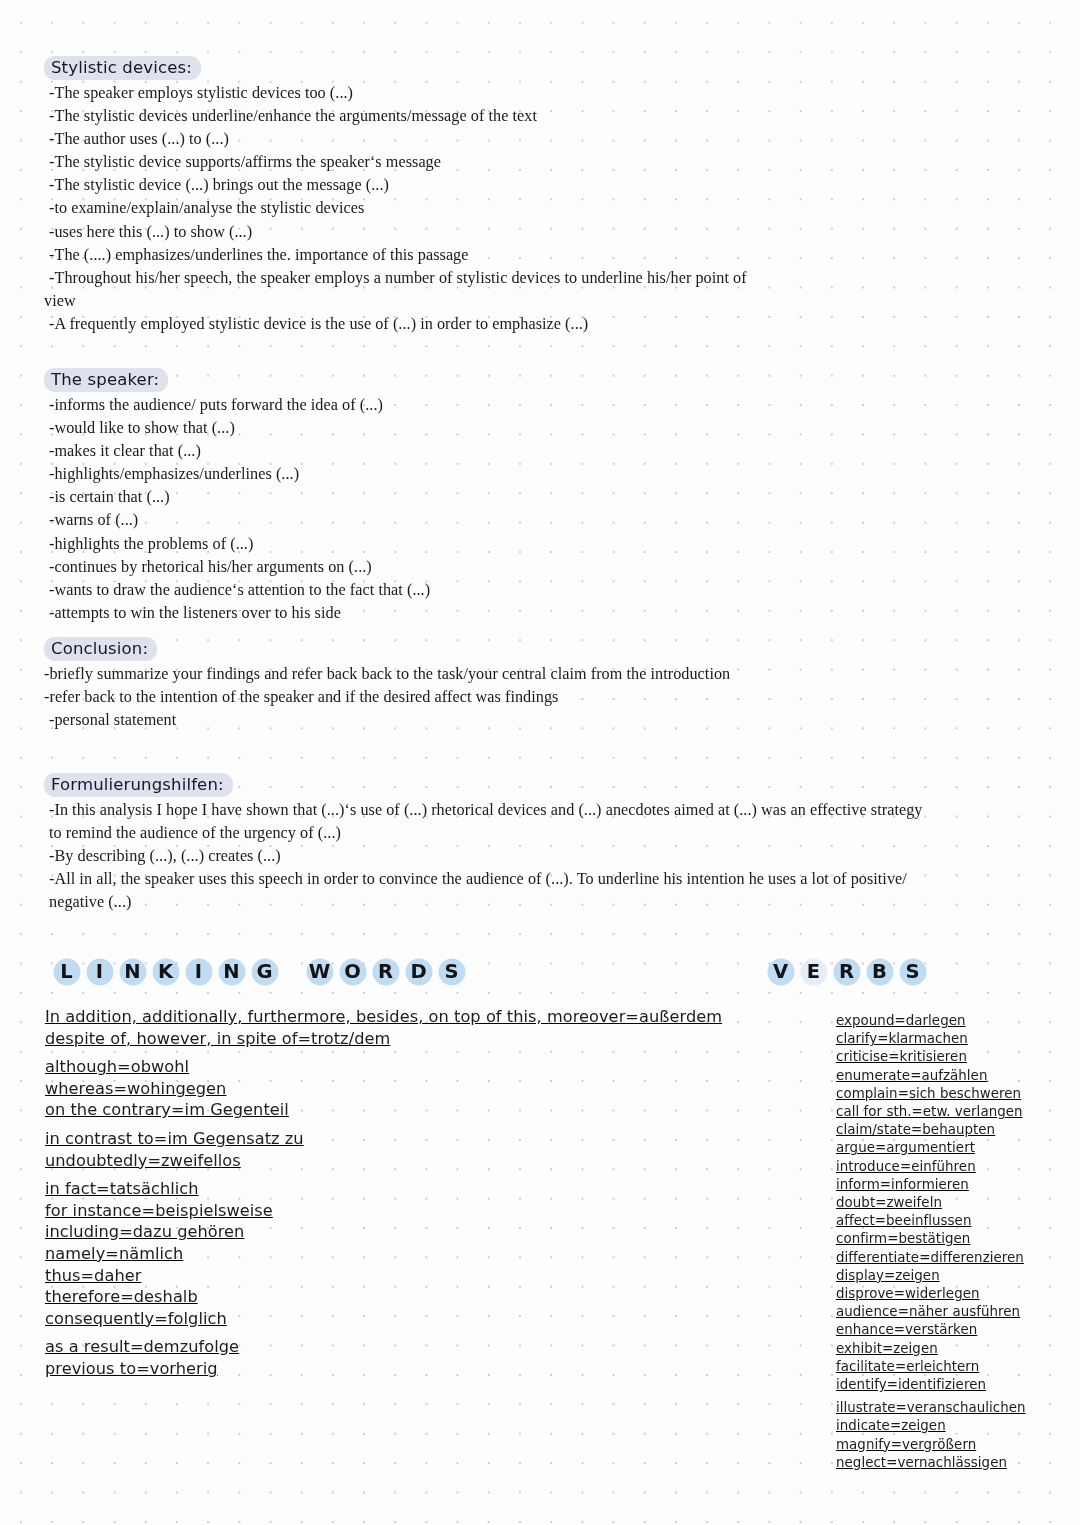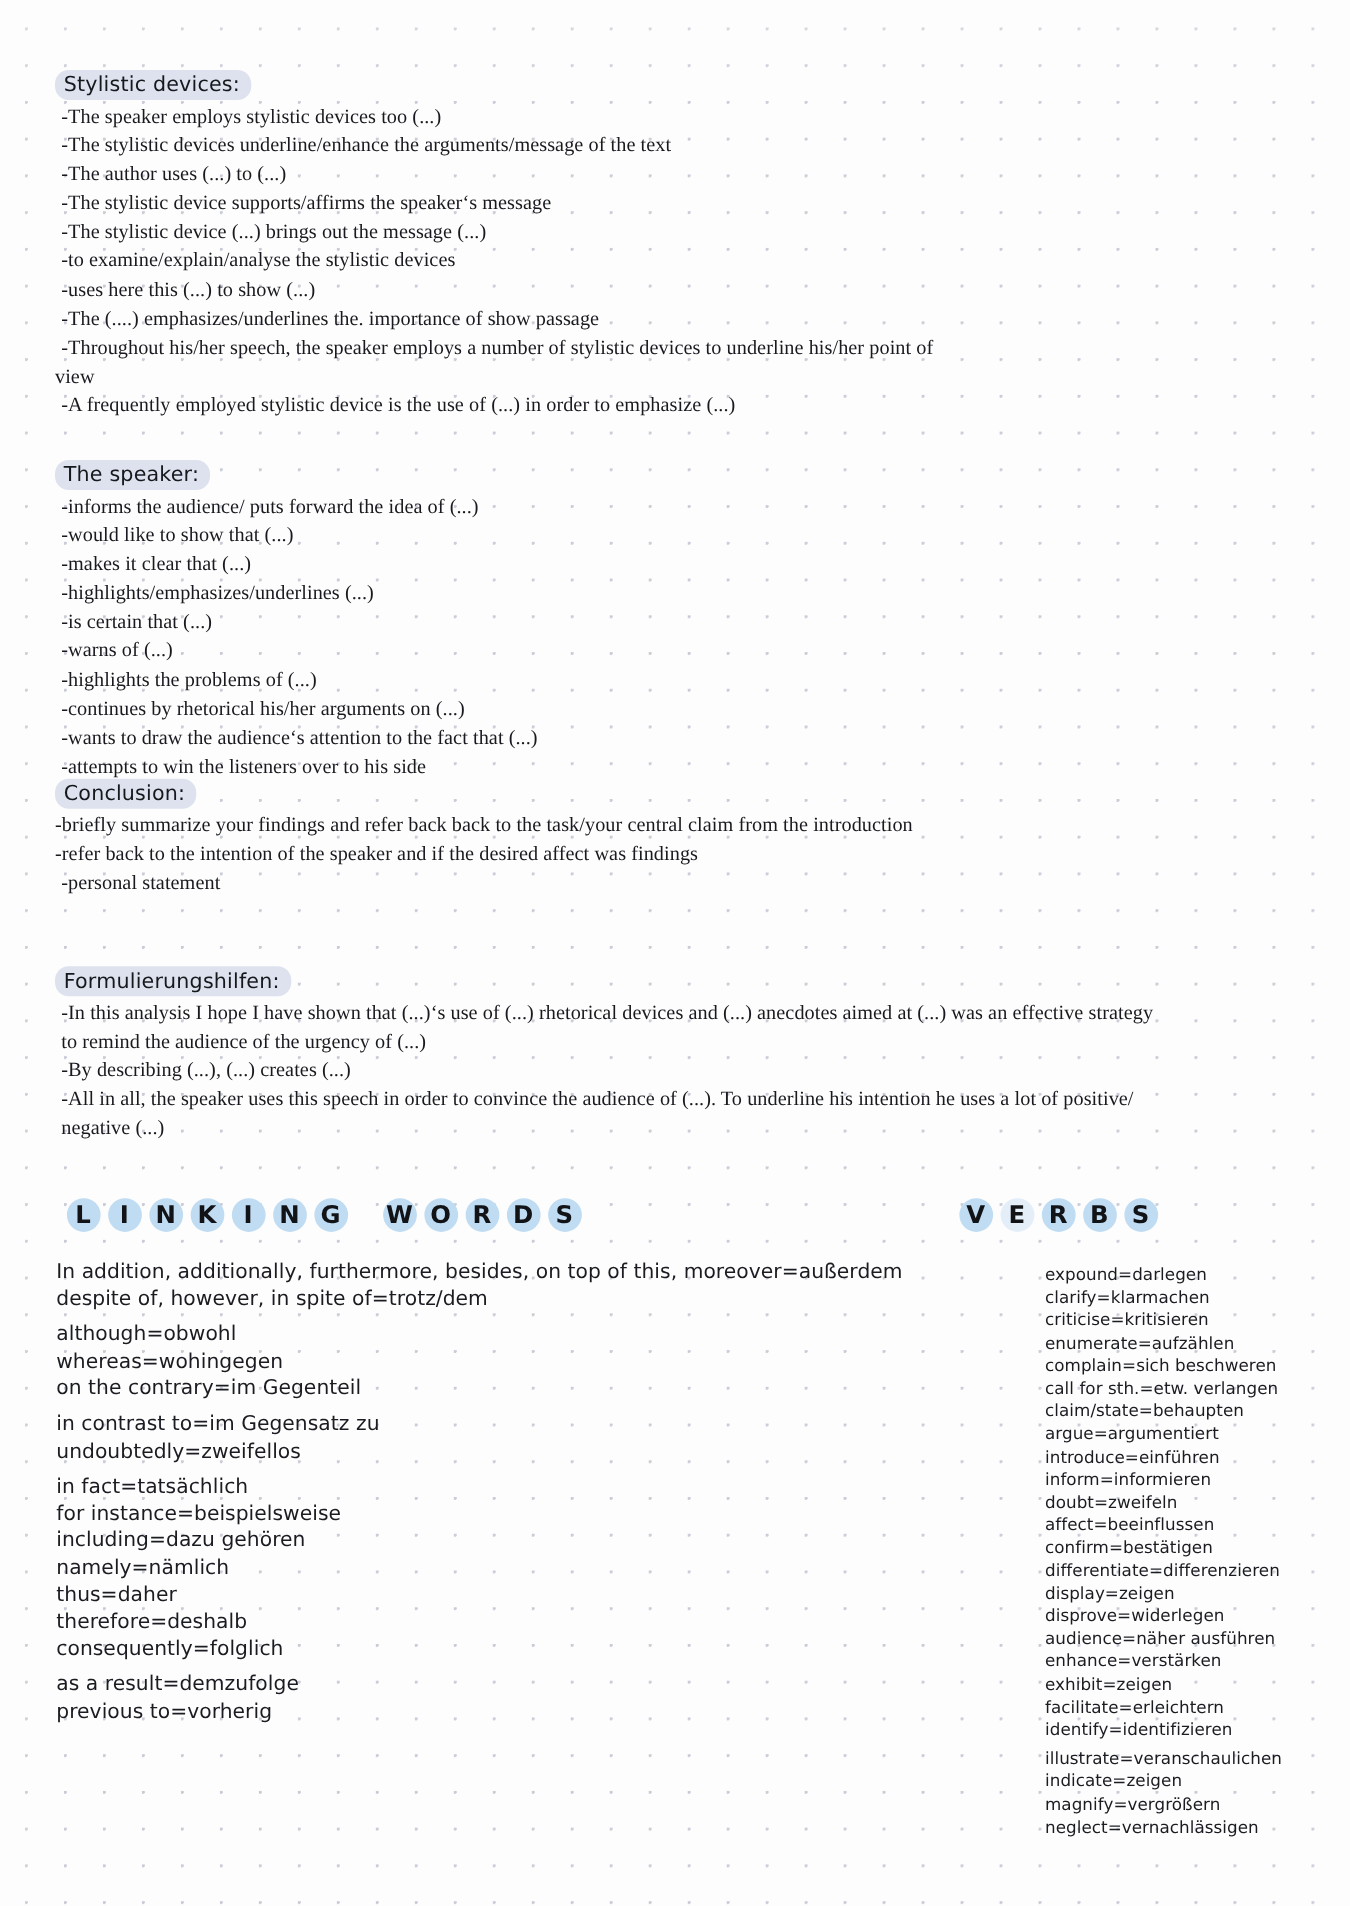--- a/index.html
+++ b/index.html
@@ -108,20 +108,21 @@
     background: #bfdcf2;
     z-index: 0;
   }
   .bubble.faded::before { background: #e3eef8; }
   .bubble.gap { margin-right: 26px; }
   .bubble span { position: relative; z-index: 1; }
 
   
   .wordlist {
     position: absolute;
+    text-decoration: underline;
   }
   .wordlist .wl {
     color: #1a1c21;
     white-space: pre;
   }
   #linking-words-list .wl {
     font-size: 16.2px;
     line-height: 21.6px;
     letter-spacing: 0.05px;
   }
@@ -143,21 +144,21 @@
     <div class="block" id="section-stylistic-devices" style="top:56px;">
       <div class="heading">Stylistic devices:</div>
       <div class="lines">
         <div class="ln indent">-The speaker employs stylistic devices too (...)</div>
         <div class="ln indent">-The stylistic devices underline/enhance the arguments/message of the text</div>
         <div class="ln indent">-The author uses (...) to (...)</div>
         <div class="ln indent">-The stylistic device supports/affirms the speaker‘s message</div>
         <div class="ln indent">-The stylistic device (...) brings out the message (...)</div>
         <div class="ln indent">-to examine/explain/analyse the stylistic devices</div>
         <div class="ln indent">-uses here this (...) to show (...)</div>
-        <div class="ln indent">-The (....) emphasizes/underlines the. importance of show passage</div>
+        <div class="ln indent">-The (....) emphasizes/underlines the. importance of this passage</div>
         <div class="ln indent">-Throughout his/her speech, the speaker employs a number of stylistic devices to underline his/her point of</div>
         <div class="ln">view</div>
         <div class="ln indent">-A frequently employed stylistic device is the use of (...) in order to emphasize (...)</div>
       </div>
     </div>
 
     <div class="block" id="section-the-speaker" style="top:368px;">
       <div class="heading">The speaker:</div>
       <div class="lines">
         <div class="ln indent">-informs the audience/ puts forward the idea of (...)</div>
@@ -166,21 +167,21 @@
         <div class="ln indent">-highlights/emphasizes/underlines (...)</div>
         <div class="ln indent">-is certain that (...)</div>
         <div class="ln indent">-warns of (...)</div>
         <div class="ln indent">-highlights the problems of (...)</div>
         <div class="ln indent">-continues by rhetorical his/her arguments on (...)</div>
         <div class="ln indent">-wants to draw the audience‘s attention to the fact that (...)</div>
         <div class="ln indent">-attempts to win the listeners over to his side</div>
       </div>
     </div>
 
-    <div class="block" id="section-conclusion" style="top:623px;">
+    <div class="block" id="section-conclusion" style="top:637px;">
       <div class="heading">Conclusion:</div>
       <div class="lines">
         <div class="ln">-briefly summarize your findings and refer back back to the task/your central claim from the introduction</div>
         <div class="ln">-refer back to the intention of the speaker and if the desired affect was findings</div>
         <div class="ln indent">-personal statement</div>
       </div>
     </div>
 
     <div class="block" id="section-formulierungshilfen" style="top:773px;">
       <div class="heading">Formulierungshilfen:</div>

